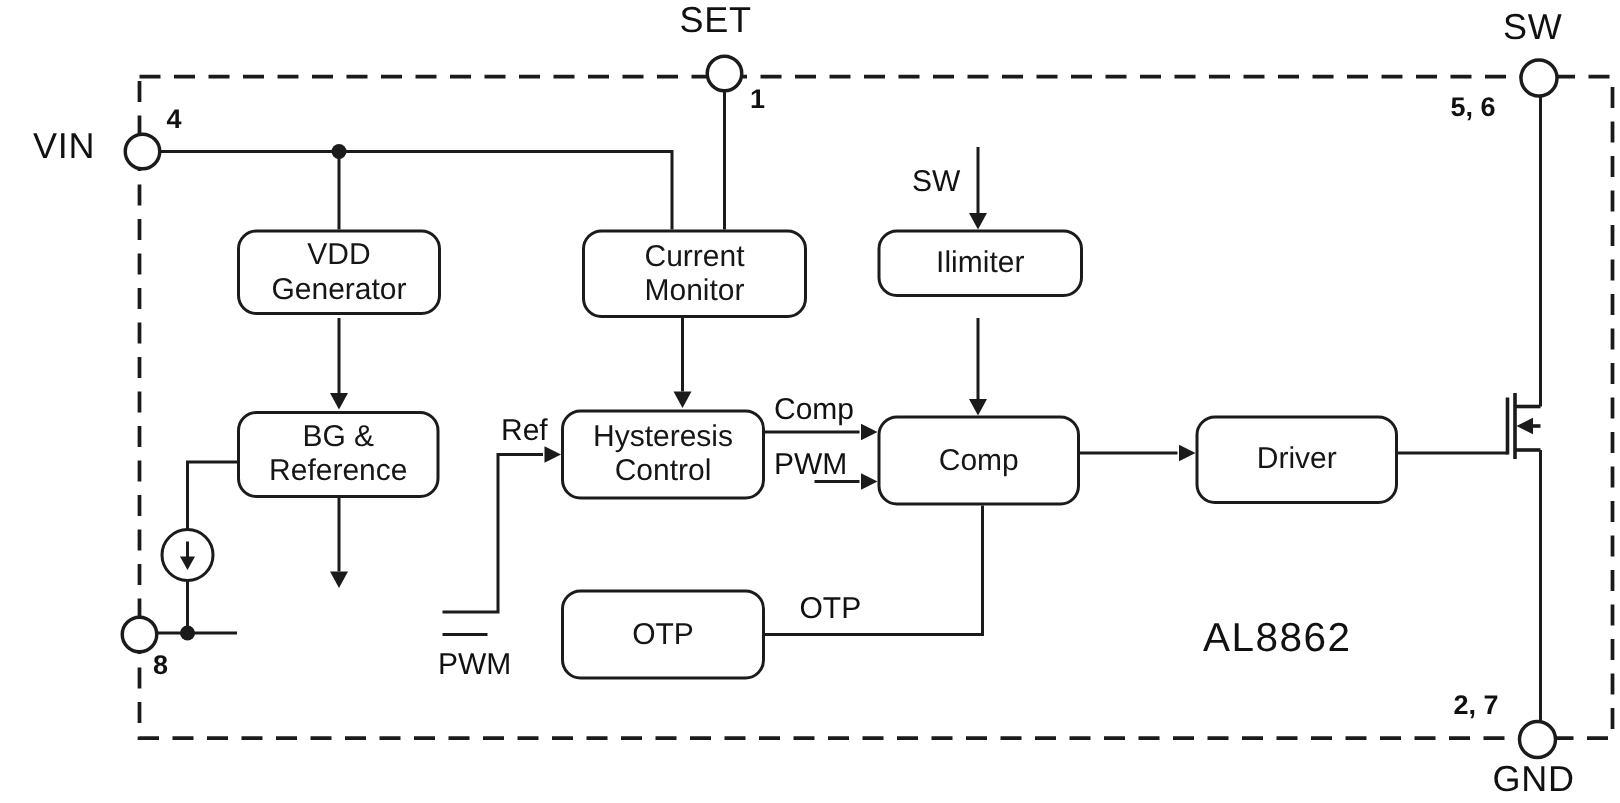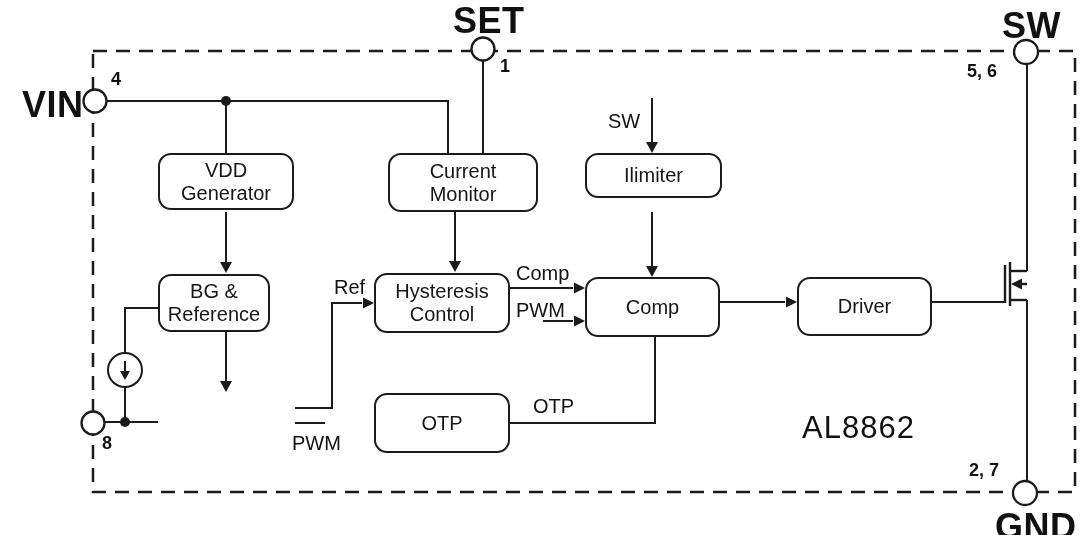--- a/index.html
+++ b/index.html
@@ -11,24 +11,24 @@
   .stage svg{position:absolute;left:0;top:0;}
   .block{
     position:absolute;background:#ffffff;border:2px solid #1b1b1b;border-radius:13px;
     display:flex;align-items:center;justify-content:center;text-align:center;
     box-sizing:border-box;z-index:3;
   }
   .block span{
     white-space:pre-line;font-size:20px;line-height:23px;color:#161616;
   }
   .lbl{position:absolute;z-index:4;white-space:nowrap;color:#111;}
-  .pin-name{font-size:36px;font-weight:bold;letter-spacing:0.5px;}
+  .pin-name{font-size:24px;font-weight:normal;letter-spacing:0.5px;}
   .pin-num{font-size:18px;font-weight:bold;}
   .sig{font-size:20px;}
-  .part{font-size:31px;letter-spacing:1px;}
+  .part{font-size:27px;letter-spacing:1px;}
 </style>
 </head>
 <body>
 
 <div class="stage">
 
   <svg width="1080" height="535" viewBox="0 0 1080 535">
 
     <rect x="93" y="51" width="982" height="441" fill="none" stroke="#1b1b1b" stroke-width="2.5" stroke-dasharray="14 9"></rect>
 
@@ -111,21 +111,21 @@
     <span>VDD
 Generator</span>
   </div>
   <div class="block" style="left:388px;top:153px;width:150px;height:59px">
     <span>Current
 Monitor</span>
   </div>
   <div class="block" style="left:585px;top:153px;width:137px;height:45px">
     <span>Ilimiter</span>
   </div>
-  <div class="block" style="left:158px;top:274px;width:112px;height:58px">
+  <div class="block" style="left:158px;top:274px;width:135px;height:58px">
     <span>BG &amp;
 Reference</span>
   </div>
   <div class="block" style="left:374px;top:273px;width:136px;height:60px">
     <span>Hysteresis
 Control</span>
   </div>
   <div class="block" style="left:585px;top:277px;width:135px;height:60px">
     <span>Comp</span>
   </div>

